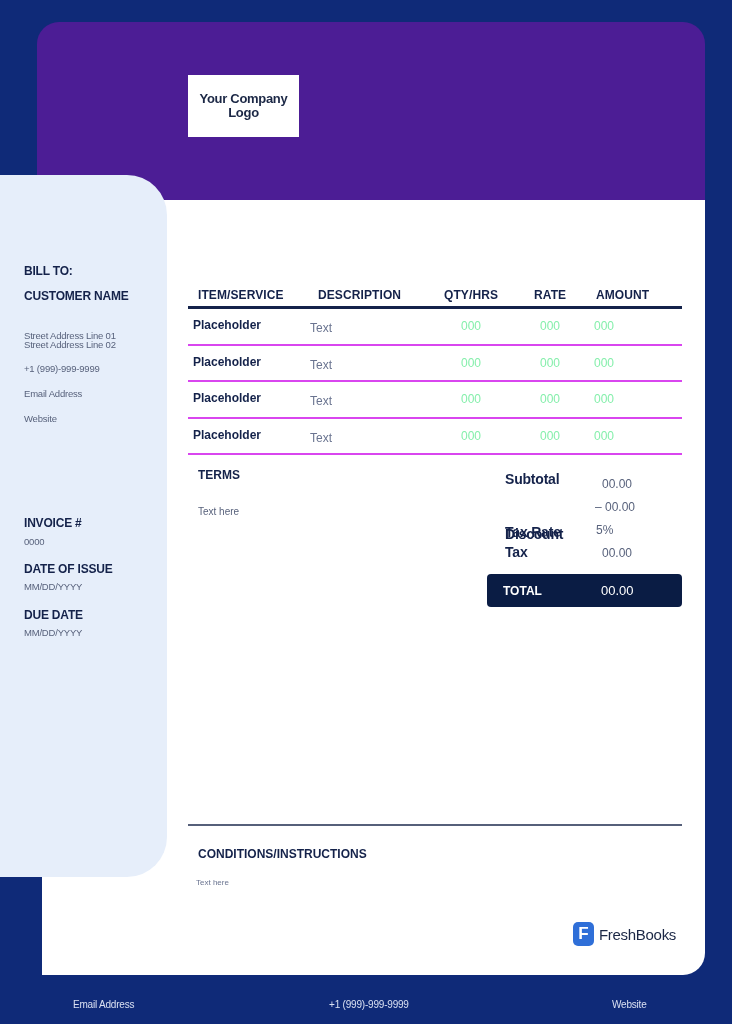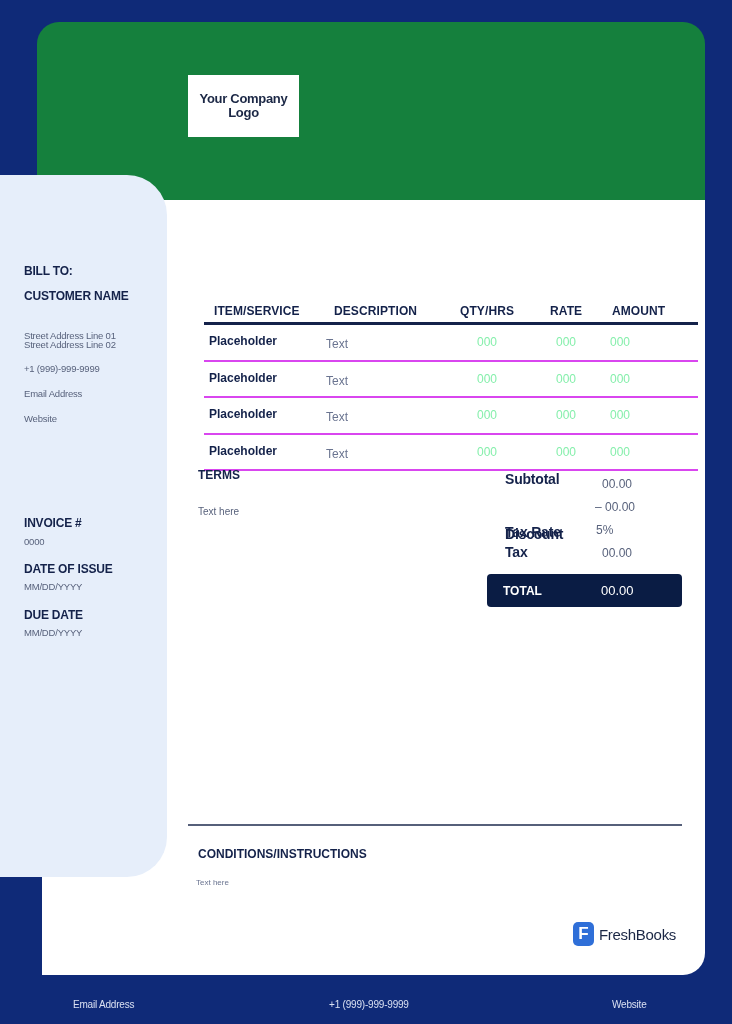--- a/index.html
+++ b/index.html
@@ -5,21 +5,21 @@
     * { box-sizing: border-box; margin: 0; padding: 0; }
     html, body { width: 732px; height: 1024px; overflow: hidden; }
     body {
       position: relative;
       background: #0f2a78;
       font-family: "Liberation Sans", "DejaVu Sans", sans-serif;
       color: #14224a;
     }
     .header {
       position: absolute; left: 37px; top: 22px; width: 668px; height: 178px;
-      background: #15803d; border-radius: 22px 22px 0 0;
+      background: #4c1d95; border-radius: 22px 22px 0 0;
     }
     .logo-box {
       position: absolute; left: 151px; top: 53px; width: 111px; height: 62px;
       background: #ffffff; display: flex; flex-direction: column;
       align-items: center; justify-content: center;
       font-weight: bold; font-size: 13px; line-height: 14px; color: #1b2745;
       letter-spacing: -0.3px; text-align: center;
     }
     .invoice-title {
       position: absolute; left: 435px; top: 62px;
@@ -33,21 +33,21 @@
       position: absolute; left: 0; top: 175px; width: 167px; height: 702px;
       background: #e6eefa; border-radius: 0 40px 40px 0;
     }
     .blue-strip {
       position: absolute; left: 0; top: 877px; width: 42px; height: 98px;
       background: #0f2a78;
     }
     .lp-label { position: absolute; left: 24px; font-weight: bold; font-size: 12px; color: #14224a; letter-spacing: -0.2px; }
     .lp-text { position: absolute; left: 24px; font-size: 9.5px; color: #58627c; letter-spacing: -0.2px; }
 
-    .table { position: absolute; left: 188px; top: 296px; width: 494px; margin-left: 16px; }
+    .table { position: absolute; left: 188px; top: 280px; width: 494px; }
     .th-row { position: relative; height: 29px; border-bottom: 3px solid #14224a; }
     .th { position: absolute; top: 8px; font-weight: bold; font-size: 12px; color: #14224a; letter-spacing: 0.1px; }
     .tr { position: relative; height: 36.5px; border-bottom: 2px solid #d946ef; }
     .td-item { position: absolute; left: 5px; top: 9px; font-weight: bold; font-size: 12px; color: #14224a; }
     .td-desc { position: absolute; left: 122px; top: 12px; font-size: 12px; color: #6a7490; }
     .td-num { position: absolute; top: 10px; font-size: 12px; color: #86efac; }
 
     .terms-label { position: absolute; left: 198px; top: 468px; font-weight: bold; font-size: 12px; color: #14224a; }
     .terms-text { position: absolute; left: 198px; top: 506px; font-size: 10px; color: #58627c; }
 

